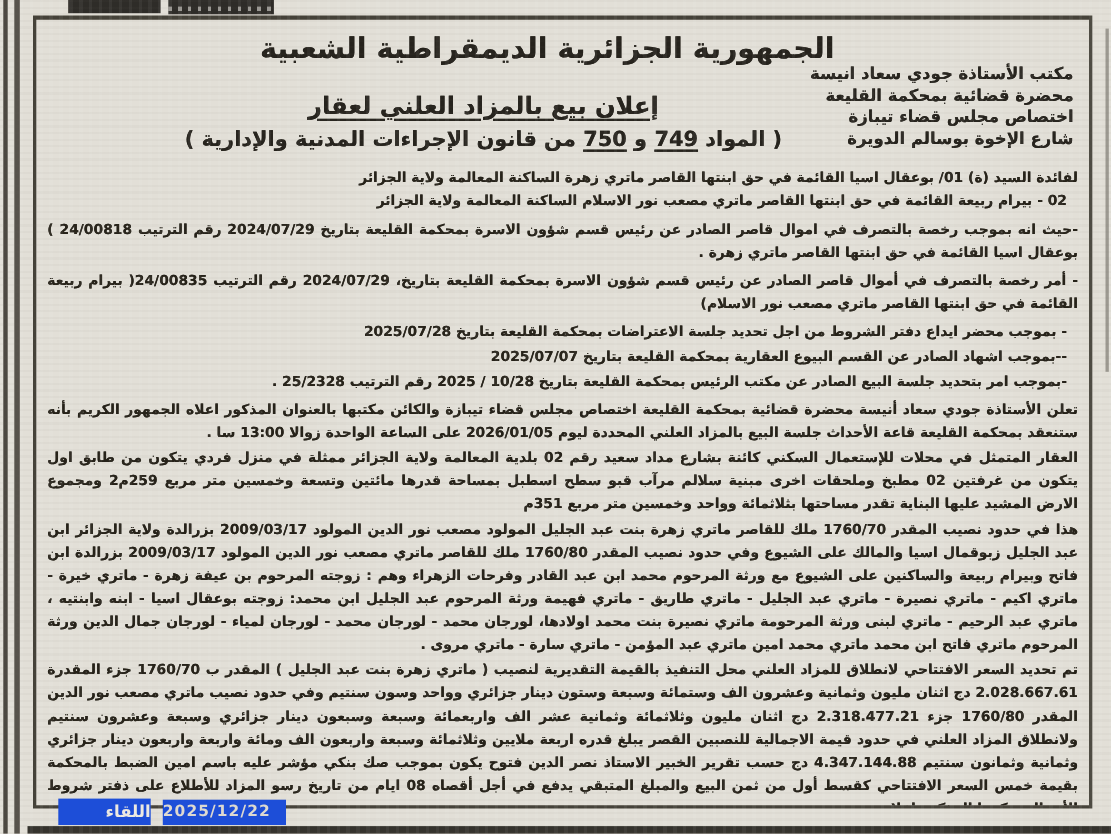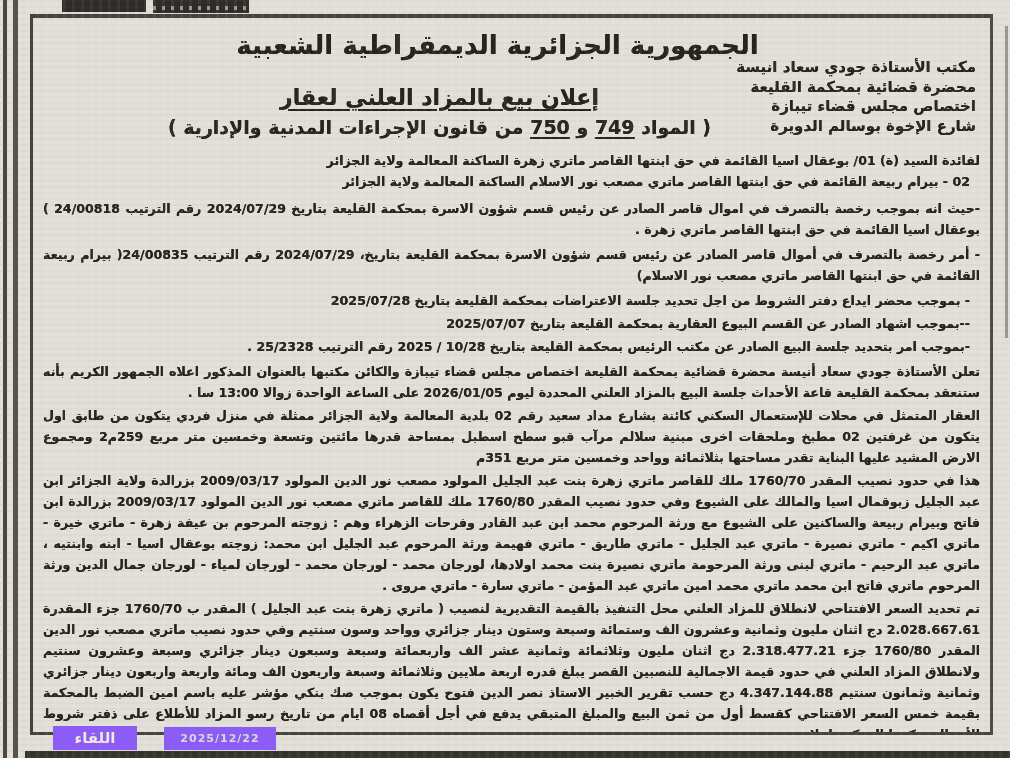--- a/index.html
+++ b/index.html
@@ -54,25 +54,25 @@
   .body-text{
     margin-top:12px;direction:rtl;text-align:justify;
     font-size:12.6px;font-weight:700;line-height:21px;color:#262219;
   }
   .body-text p{margin:0;}
   .body-text p.g6{margin-top:6px;}
   .body-text p.g4{margin-top:4px;}
   .body-text p.g2{margin-top:2px;}
   .body-text p.ind{padding-right:10px;}
   .footer-badge{
-    position:absolute;z-index:5;background:#8b5cf6;
-    text-align:center;font-weight:700;
+    position:absolute;z-index:5;background:#1d4ed8;
+    font-weight:700;
   }
   .journal-badge{left:53px;top:726px;width:84px;height:24px;line-height:24px;font-size:15px;color:#ece9e1;direction:rtl;}
-  .date-badge{left:148px;top:727px;width:112px;height:23px;line-height:23px;font-size:11px;letter-spacing:1px;color:#ddd9d0;margin-left:16px;}
+  .date-badge{left:148px;top:727px;width:112px;height:23px;line-height:23px;font-size:14px;letter-spacing:1px;color:#ddd9d0;}
   .bottom-bar{position:absolute;left:25px;top:751px;width:985px;height:7px;background:#35332d;}
 </style>
 </head>
 <body>
 
 <div class="rule l1"></div>
 <div class="rule l2"></div>
 <div class="rule r1"></div>
 
 <div class="crop-badge b1"></div>

